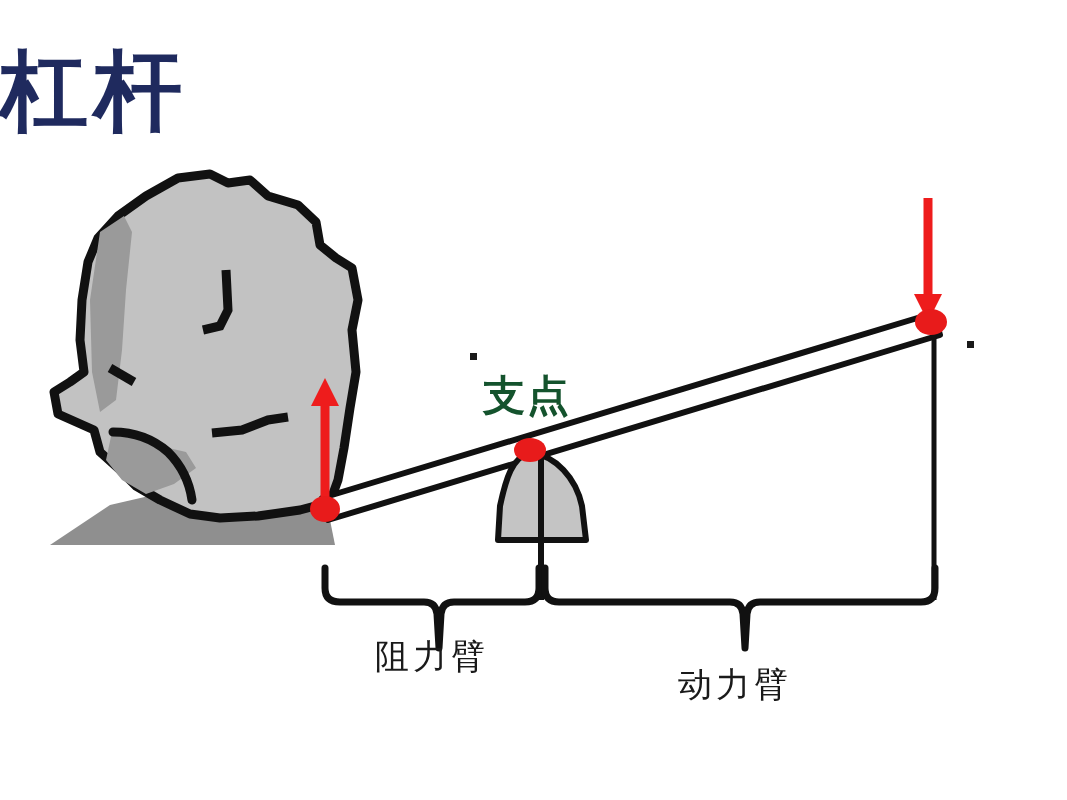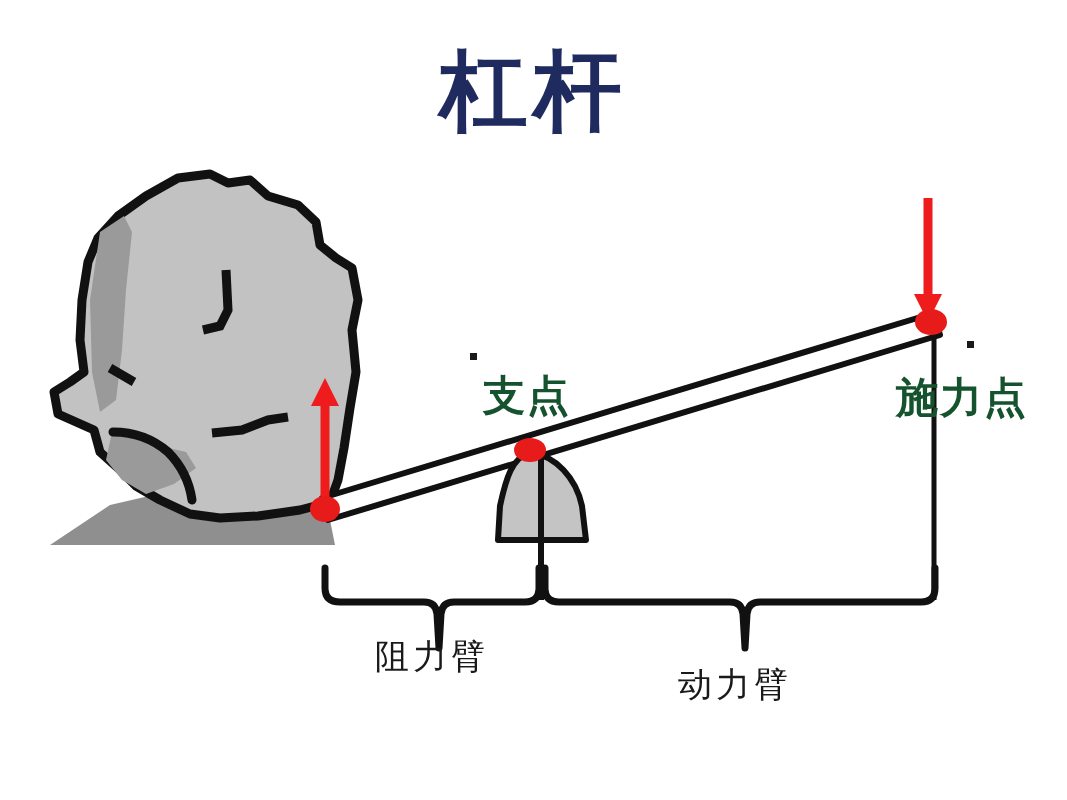--- a/index.html
+++ b/index.html
@@ -30,21 +30,21 @@
   .lbl {
     position: absolute;
     white-space: nowrap;
     line-height: 1;
     font-family: "Liberation Serif", "DejaVu Serif", serif;
   }
   #title-text {
     left: 0;
     top: 48px;
     width: 1067px;
-    text-align: center;
+    text-align: left;
     font-size: 88px;
     font-weight: 700;
     color: #1f2a5e;
     letter-spacing: 6px;
   }
   .red-label {
     color: #14532d;
     font-size: 42px;
     font-weight: 700;
     letter-spacing: 2px;
@@ -173,20 +173,19 @@
              Q 748 602 760 602
              L 921 602
              Q 935 602 935 588
              L 935 568"></path>
   </svg>
 
   <div class="lbl" id="title-text">杠杆</div>
 
   <div class="lbl red-label" id="label-fulcrum">支点</div>
 
-  <div class="lbl red-label" id="label-effort-point">施力点</div>
 
 
   <div class="lbl black-label" id="label-resistance-arm">阻力臂</div>
 
   <div class="lbl black-label" id="label-effort-arm">动力臂</div>
 
 </div>
 
 </body></html>

